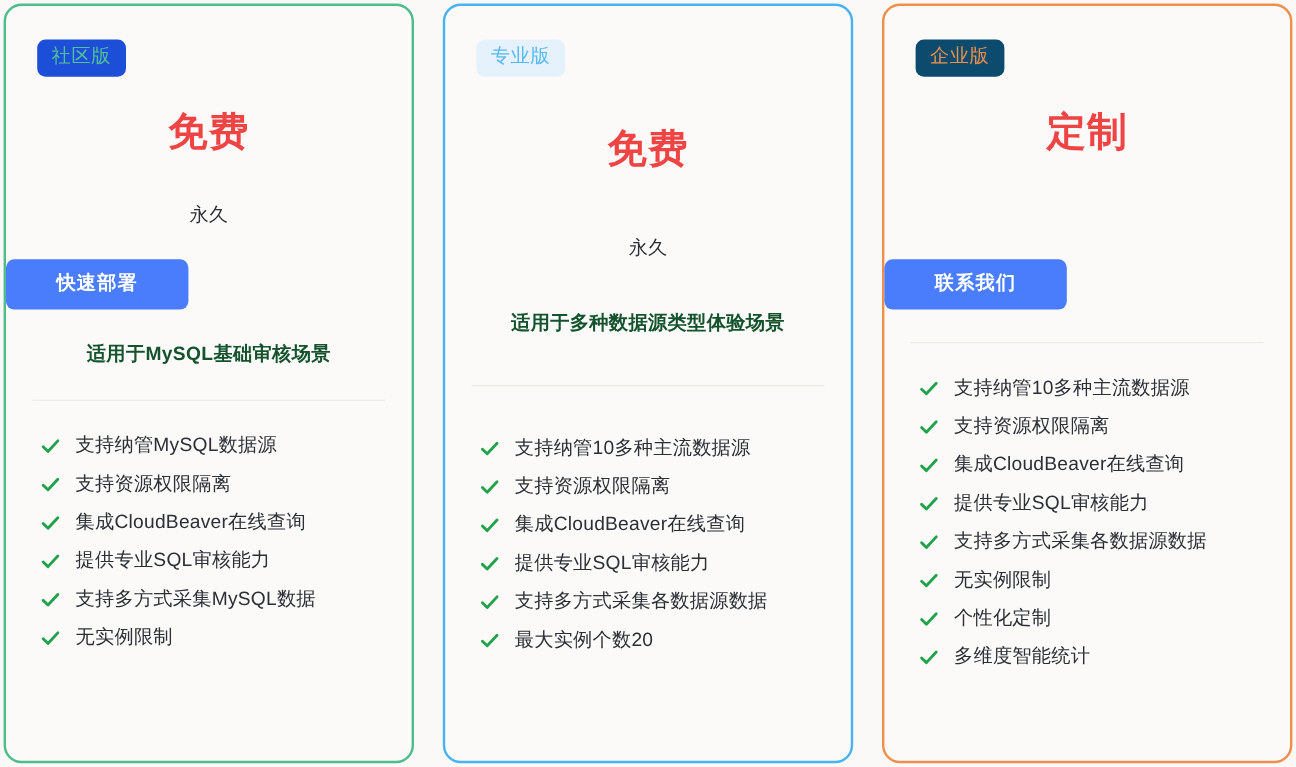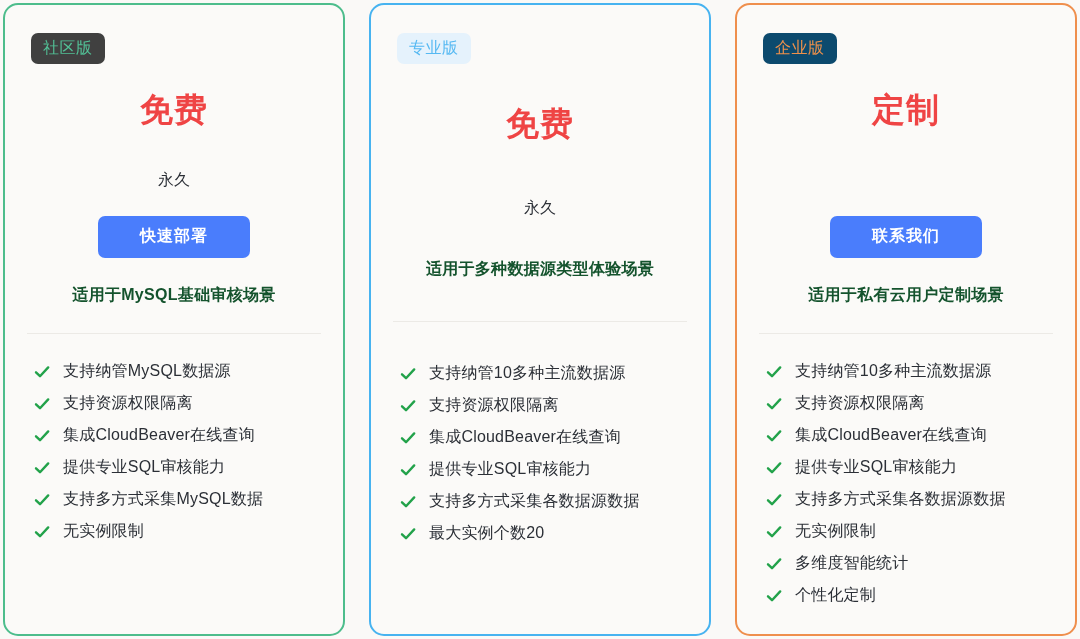--- a/index.html
+++ b/index.html
@@ -34,42 +34,42 @@
   .badge {
     align-self: flex-start;
     margin: 28px 0 0 26px;
     padding: 7px 12px 8px 12px;
     border-radius: 7px;
     font-size: 16px;
     line-height: 1;
     font-weight: 400;
     letter-spacing: 0.5px;
   }
-  .community .badge { background: #404040; color: #52c196; }
+  .community .badge { background: #1d4ed8; color: #52c196; }
   .professional .badge { background: #e5f2fc; color: #56b9f2; }
   .enterprise .badge { background: #0c4a6e; color: #f0914a; }
 
   .price {
     text-align: center;
     font-size: 33px;
     font-weight: bold;
     color: #ef4444;
     letter-spacing: 1px;
     margin-top: 26px;
     line-height: 1.2;
   }
   .period {
     text-align: center;
     font-size: 16px;
     color: #2b2f36;
     margin-top: 40px;
     height: 20px;
     line-height: 20px;
   }
-  .cta-wrap { display: flex; justify-content: center; margin-top: 26px; }
+  .cta-wrap { display: flex; margin-top: 26px; }
   .cta-button {
     background: #4a7dfc;
     color: #ffffff;
     border: none;
     border-radius: 7px;
     font-size: 16px;
     font-weight: bold;
     letter-spacing: 1px;
     width: 152px;
     height: 42px;
@@ -235,21 +235,20 @@
     </ul>
   </div>
 
   <div class="plan-card enterprise">
     <span class="badge">企业版</span>
     <div class="price">定制</div>
     <div class="period"></div>
     <div class="cta-wrap">
       <button class="cta-button">联系我们</button>
     </div>
-    <div class="scenario">适用于私有云用户定制场景</div>
     <div class="divider"></div>
     <ul class="feature-list">
       <li class="feature-item">
         <span class="check-icon">
             <svg width="16" height="16" viewBox="0 0 16 16">
               <path d="M2 8.3 L6 12.2 L14.2 3.4" fill="none" stroke="#22a24a" stroke-width="2.4" stroke-linecap="round" stroke-linejoin="round"></path>
             </svg>
           </span>
         <span>支持纳管10多种主流数据源</span>
       </li>
@@ -292,26 +291,26 @@
             </svg>
           </span>
         <span>无实例限制</span>
       </li>
       <li class="feature-item">
         <span class="check-icon">
             <svg width="16" height="16" viewBox="0 0 16 16">
               <path d="M2 8.3 L6 12.2 L14.2 3.4" fill="none" stroke="#22a24a" stroke-width="2.4" stroke-linecap="round" stroke-linejoin="round"></path>
             </svg>
           </span>
+        <span>个性化定制</span>
+      </li>
+      <li class="feature-item">
+        <span class="check-icon">
+            <svg width="16" height="16" viewBox="0 0 16 16">
+              <path d="M2 8.3 L6 12.2 L14.2 3.4" fill="none" stroke="#22a24a" stroke-width="2.4" stroke-linecap="round" stroke-linejoin="round"></path>
+            </svg>
+          </span>
         <span>多维度智能统计</span>
-      </li>
-      <li class="feature-item">
-        <span class="check-icon">
-            <svg width="16" height="16" viewBox="0 0 16 16">
-              <path d="M2 8.3 L6 12.2 L14.2 3.4" fill="none" stroke="#22a24a" stroke-width="2.4" stroke-linecap="round" stroke-linejoin="round"></path>
-            </svg>
-          </span>
-        <span>个性化定制</span>
       </li>
     </ul>
   </div>
 
 </div>
 
 </body></html>

